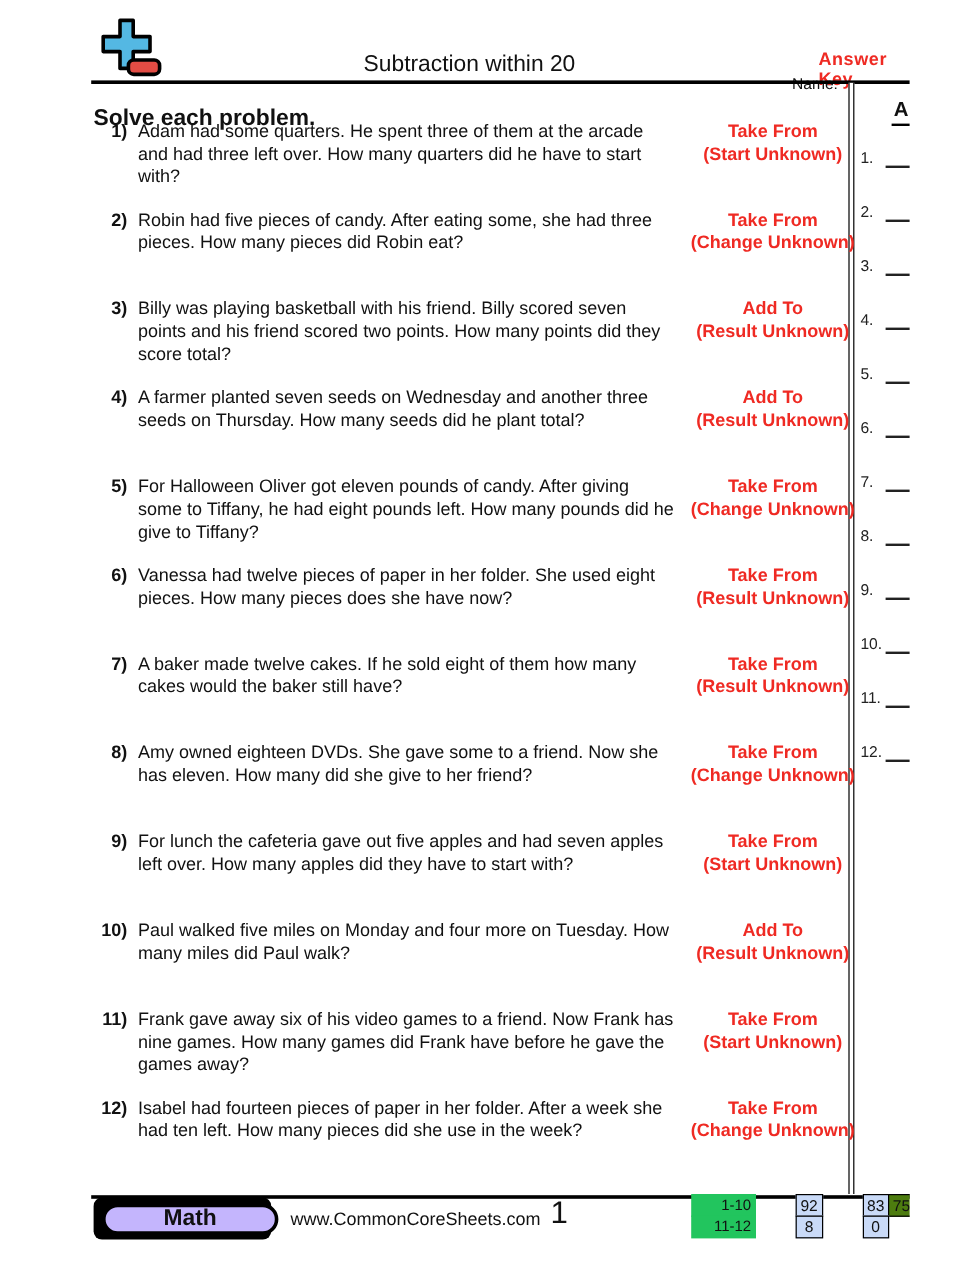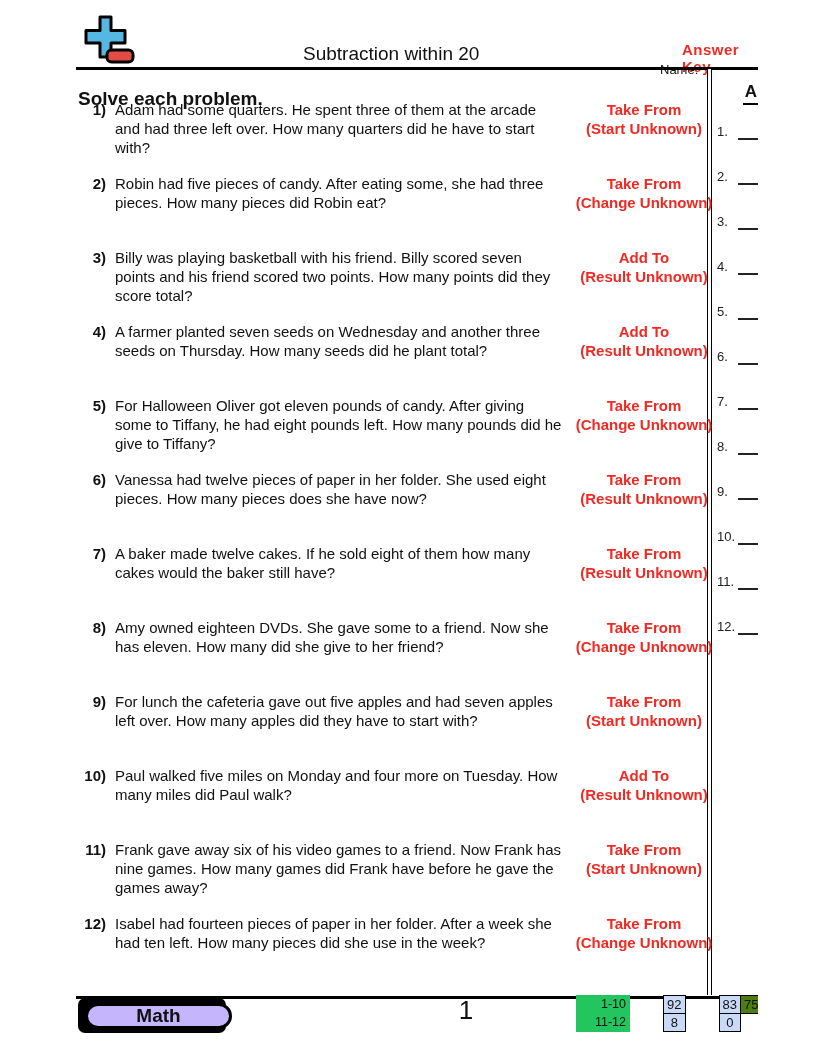--- a/index.html
+++ b/index.html
@@ -240,20 +240,21 @@
       <div class="plabel">
         <div>Take From</div>
         <div>(Change Unknown)</div>
       </div>
     </div>
   </div>
 
   <div class="footer-rule"></div>
   <div class="math-badge-bg"></div>
   <div class="math-pill">Math</div>
+  <div class="website">www.CommonCoreSheets.com</div>
   <div class="page-number">1</div>
 
   <div class="score-table">
     <div class="score-row">
       <div class="score-label">1-10</div>
       <div class="score-cell blue">92</div>
       <div class="score-cell blue">83</div>
       <div class="score-cell">75</div>
       <div class="score-cell">67</div>
       <div class="score-cell">58</div>

